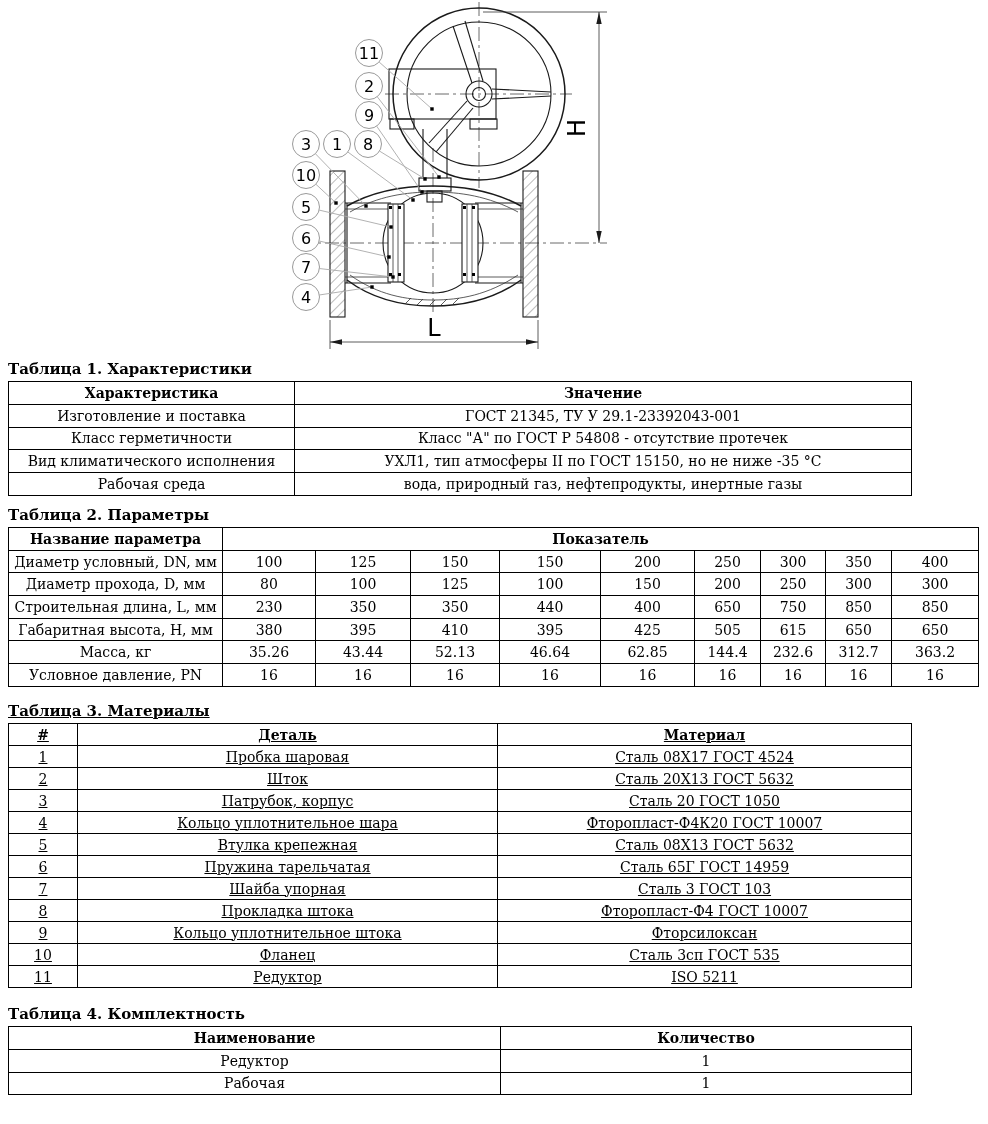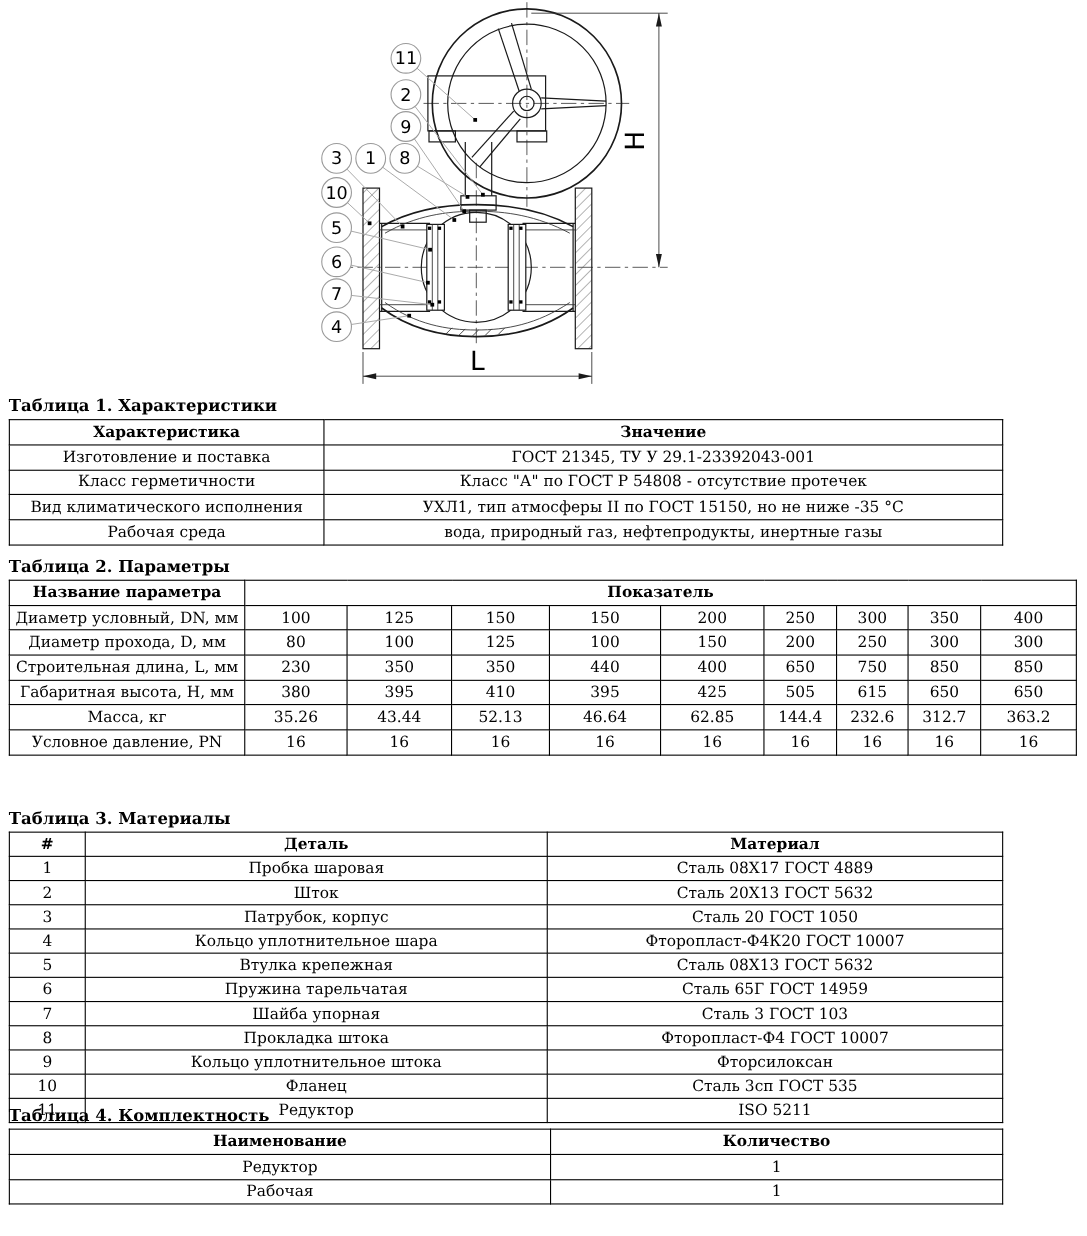--- a/index.html
+++ b/index.html
@@ -322,40 +322,40 @@
             <td>16</td>
             <td>16</td>
             <td>16</td>
             <td>16</td>
             <td>16</td>
           </tr>
         </tbody>
     </table>
   </section>
 
-  <section class="tbl-section" style="top:734px;">
+  <section class="tbl-section" style="top:701px;text-decoration:underline;">
     <h2 class="tbl-title">Таблица 3. Материалы</h2>
     <table id="table3">
       <colgroup>
           <col style="width:69px">
           <col style="width:420px">
           <col>
         </colgroup>
       <thead>
         <tr>
           <th>#</th>
           <th>Деталь</th>
           <th>Материал</th>
         </tr>
       </thead>
       <tbody>
           <tr>
             <td>1</td>
             <td>Пробка шаровая</td>
-            <td>Сталь 08Х17 ГОСТ 4889</td>
+            <td>Сталь 08Х17 ГОСТ 4524</td>
           </tr>
           <tr>
             <td>2</td>
             <td>Шток</td>
             <td>Сталь 20Х13 ГОСТ 5632</td>
           </tr>
           <tr>
             <td>3</td>
             <td>Патрубок, корпус</td>
             <td>Сталь 20 ГОСТ 1050</td>

